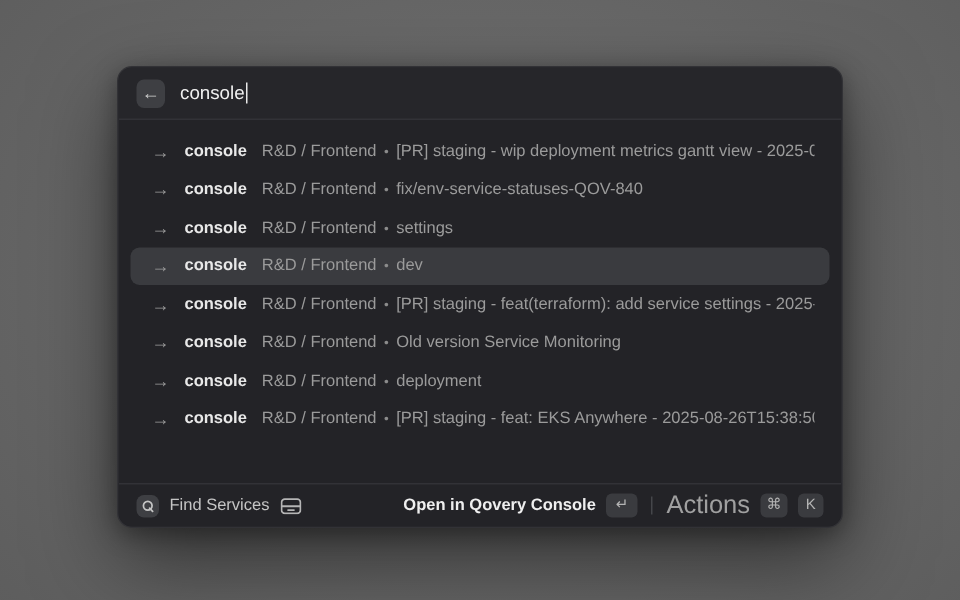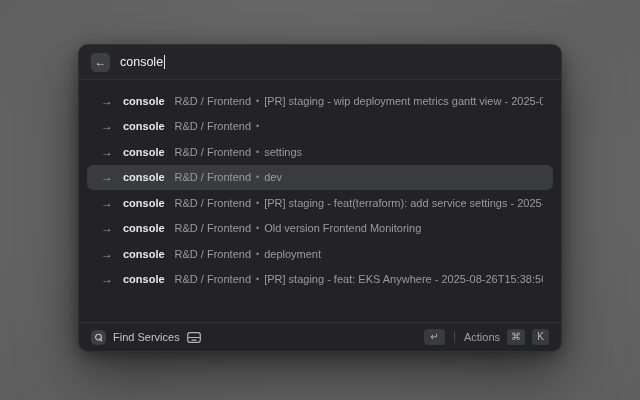--- a/index.html
+++ b/index.html
@@ -128,21 +128,21 @@
     border-radius: 4px;
     background: #3a3b3f;
     color: #b4b4b4;
     font-size: 10px;
     display: inline-flex; align-items: center; justify-content: center;
     line-height: 1;
     cursor: pointer;
   }
   .enter-badge { min-width: 21px; }
   .v-divider { width: 1px; height: 12px; background: #45464a; margin: 0 2px; }
-  .actions-label { color: #a0a0a0; font-size: 11px; cursor: pointer; }
+  .actions-label { color: #a0a0a0; font-size: 17px; cursor: pointer; }
 </style>
 </head>
 <body>
 
 <div class="palette">
 
   <div class="search-row">
     <div class="back-btn">
       <span>←</span>
     </div>
@@ -161,20 +161,21 @@
           <span class="bullet">•</span>
           <span>[PR] staging - wip deployment metrics gantt view - 2025-07-16T10:32:07Z</span>
         </span>
     </div>
     <div class="row">
       <span class="row-arrow">→</span>
       <span class="row-label">console</span>
       <span class="row-desc">
           <span>R&amp;D / Frontend</span>
           <span class="bullet">•</span>
+          <span>fix/env-service-statuses-QOV-840</span>
         </span>
     </div>
     <div class="row">
       <span class="row-arrow">→</span>
       <span class="row-label">console</span>
       <span class="row-desc">
           <span>R&amp;D / Frontend</span>
           <span class="bullet">•</span>
           <span>settings</span>
         </span>
@@ -196,21 +197,21 @@
           <span class="bullet">•</span>
           <span>[PR] staging - feat(terraform): add service settings - 2025-08-04T14:21:07Z</span>
         </span>
     </div>
     <div class="row">
       <span class="row-arrow">→</span>
       <span class="row-label">console</span>
       <span class="row-desc">
           <span>R&amp;D / Frontend</span>
           <span class="bullet">•</span>
-          <span>Old version Frontend Monitoring</span>
+          <span>Old version Service Monitoring</span>
         </span>
     </div>
     <div class="row">
       <span class="row-arrow">→</span>
       <span class="row-label">console</span>
       <span class="row-desc">
           <span>R&amp;D / Frontend</span>
           <span class="bullet">•</span>
           <span>deployment</span>
         </span>
@@ -235,20 +236,21 @@
     </div>
     <span class="footer-left-label">Find Services</span>
     <span class="kbd-icon">
       <svg width="14" height="11" viewBox="0 0 14 11" fill="none">
         <rect x="0.7" y="0.7" width="12.6" height="9.6" rx="2.2" stroke="#b5b5b5" stroke-width="1.2"></rect>
         <line x1="0.9" y1="5.5" x2="13.1" y2="5.5" stroke="#b5b5b5" stroke-width="1.2"></line>
         <line x1="5" y1="8.1" x2="9" y2="8.1" stroke="#b5b5b5" stroke-width="1.1" stroke-linecap="round"></line>
       </svg>
     </span>
     <span class="spacer"></span>
+    <span class="primary-action">Open in Qovery Console</span>
     <span class="key-badge enter-badge">
       <span>↵</span>
     </span>
     <span class="v-divider"></span>
     <span class="actions-label">Actions</span>
     <span class="key-badge">⌘</span>
     <span class="key-badge">K</span>
   </div>
 
 </div>

